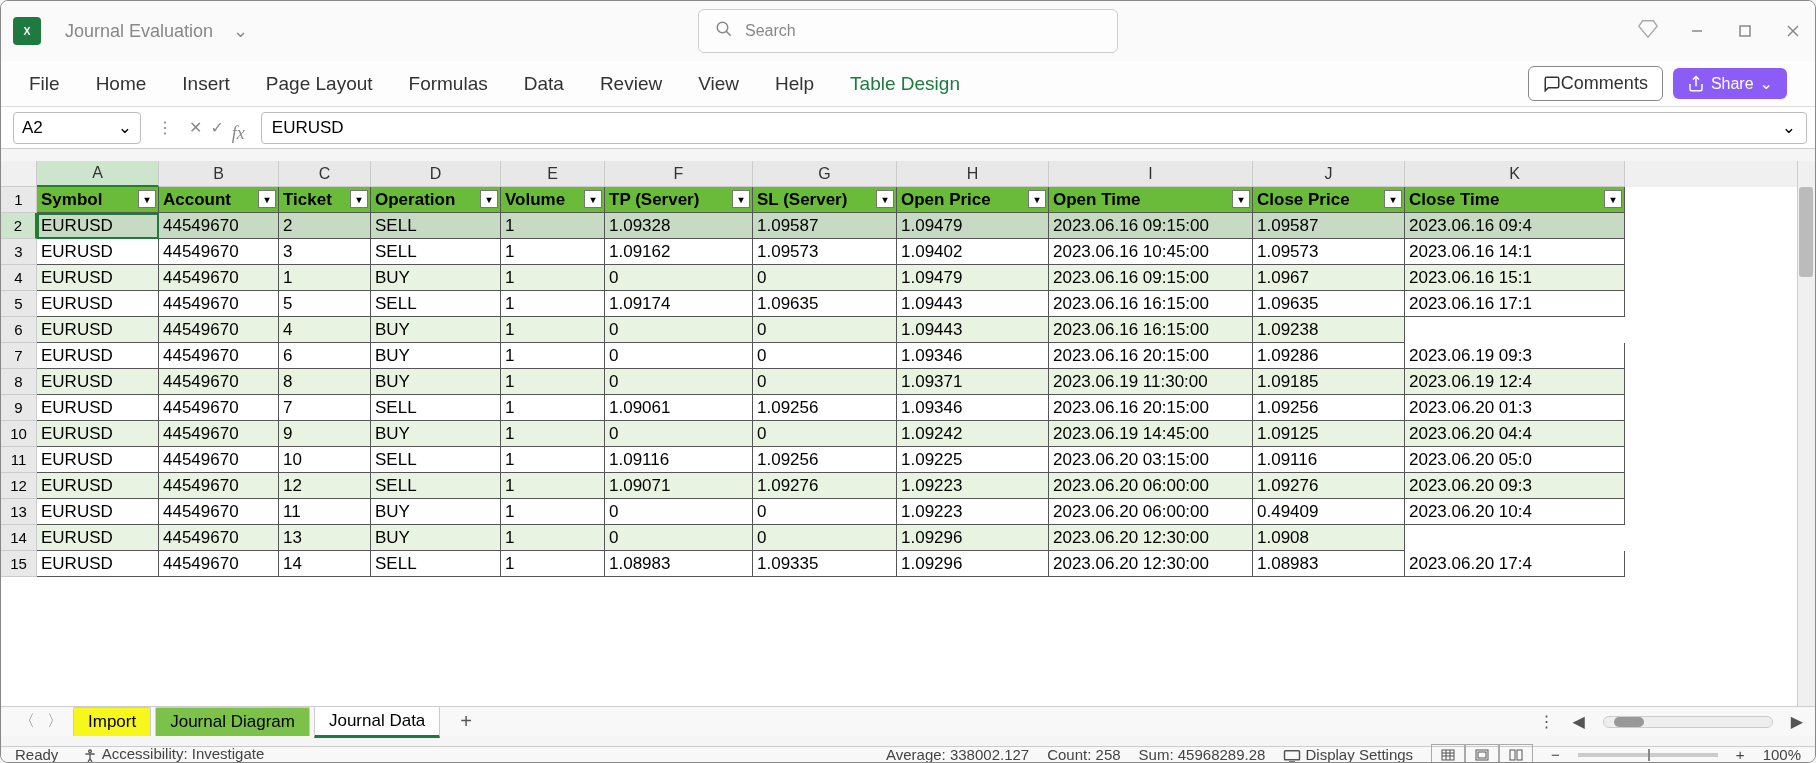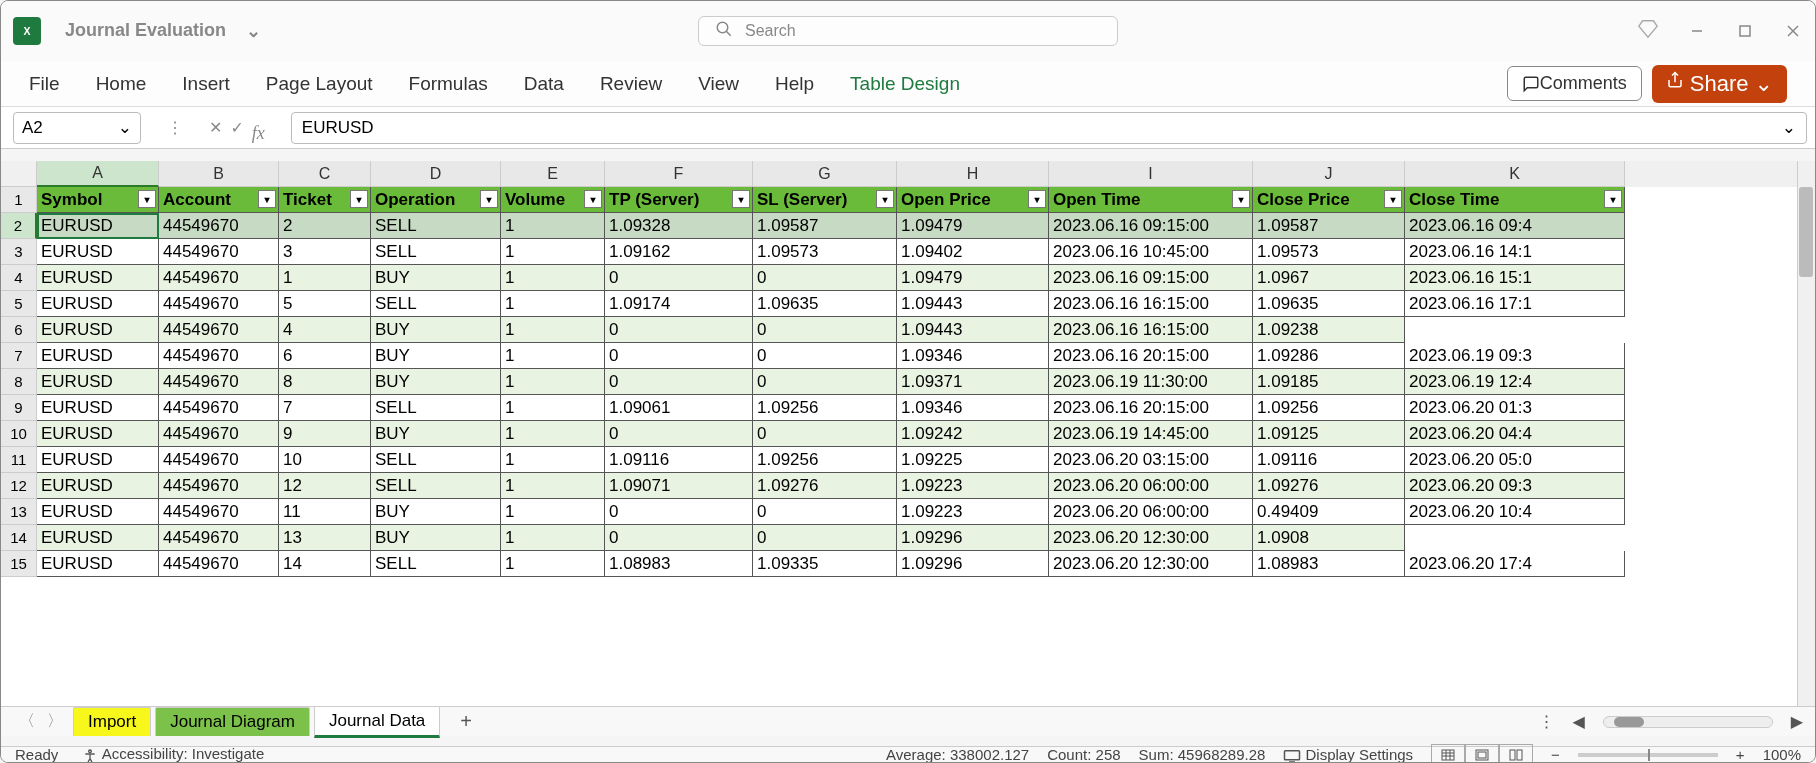--- a/index.html
+++ b/index.html
@@ -1,34 +1,34 @@
 <!DOCTYPE html>
 <html><head>
 <meta charset="utf-8">
 <style>
   * { box-sizing: border-box; margin: 0; padding: 0; font-family: "Segoe UI", Arial, sans-serif; }
   body { width: 1816px; height: 763px; background: #f5f5f5; overflow: hidden; border: 1px solid #888; border-radius: 8px; position: relative; }
 
   
   .titlebar { height: 60px; display: flex; align-items: center; padding: 0 12px; background: #fafafa; }
   .app-icon { width: 28px; height: 28px; background: #1e7a3f; border-radius: 4px; display: flex; align-items: center; justify-content: center; color: #fff; font-weight: bold; font-size: 14px; margin-right: 24px; }
-  .doc-title { color: #888; font-size: 18px; display: flex; gap: 20px; font-weight: bold; }
-  .searchbox { margin-left: auto; margin-right: auto; position: absolute; left: 50%; transform: translateX(-50%); width: 420px; height: 30px; border: 1px solid #ccc; border-radius: 6px; display: flex; align-items: center; padding: 0 16px; color: #888; gap: 12px; background: #fdfdfd; }
+  .doc-title { color: #888; font-size: 18px; display: flex; align-items: center; gap: 20px; }
+  .searchbox { margin-left: auto; margin-right: auto; position: absolute; left: 50%; transform: translateX(-50%); width: 420px; height: 44px; border: 1px solid #ccc; border-radius: 6px; display: flex; align-items: center; padding: 0 16px; color: #888; gap: 12px; background: #fdfdfd; }
   .title-right { margin-left: auto; display: flex; align-items: center; gap: 28px; color: #888; }
   .win-btn { width: 20px; height: 20px; display: flex; align-items: center; justify-content: center; }
 
   
   .ribbon { height: 46px; display: flex; align-items: center; padding: 0 28px; gap: 36px; font-size: 19px; color: #333; border-bottom: 1px solid #ddd; background: #fdfdfd;}
   .ribbon .active-tab { color: #1e7a3f; }
   .ribbon-right { margin-left: auto; display: flex; gap: 10px; align-items: center; }
   .comments-btn { border: 1px solid #888; border-radius: 6px; padding: 6px 14px; font-size: 18px; display: flex; align-items: center; gap: 0; background: #fff; }
-  .share-btn { background: #c2410c; color: #fff; border-radius: 6px; padding: 6px 14px; font-size: 22px; display: flex; align-items: flex-start; gap: 6px; }
-
-  
-  .formula-bar { height: 42px; display: flex; align-items: center; padding: 6px 8px 6px 12px; gap: 26px; border-bottom: 1px solid #ccc; background: #fff;}
+  .share-btn { background: #8b5cf6; color: #fff; border-radius: 6px; padding: 6px 14px; font-size: 16px; display: flex; align-items: flex-end; gap: 6px; }
+
+  
+  .formula-bar { height: 42px; display: flex; align-items: center; padding: 6px 8px 6px 12px; gap: 16px; border-bottom: 1px solid #ccc; background: #fff;}
   .name-box { width: 128px; height: 32px; border: 1px solid #bbb; border-radius: 4px; padding: 0 8px; display: flex; align-items: center; justify-content: space-between; font-size: 17px;}
   .fx-controls { display: flex; align-items: center; gap: 8px; color: #888; }
   .fx-label { font-style: italic; font-family: "Times New Roman", serif; font-size: 18px; margin-top: 12px;}
   .formula-input { flex: 1; height: 32px; border: 1px solid #bbb; border-radius: 4px; padding: 0 10px; font-size: 17px; display: flex; align-items: center; justify-content: space-between;}
 
   
   .sheet-area { position: absolute; top: 160px; bottom: 56px; left: 0; right: 0; overflow: hidden; background: #fff;}
   .col-headers { display: flex; height: 26px; background: #f0f0f0; }
   .corner { width: 36px; border-right: 1px solid #ccc; border-bottom: 1px solid #ccc; background: #f0f0f0;}
   .col-h { border-right: 1px solid #ccc; border-bottom: 1px solid #ccc; text-align: center; font-size: 16px; color: #333; display: flex; align-items: center; justify-content: center; background: #e8e8e8;}

